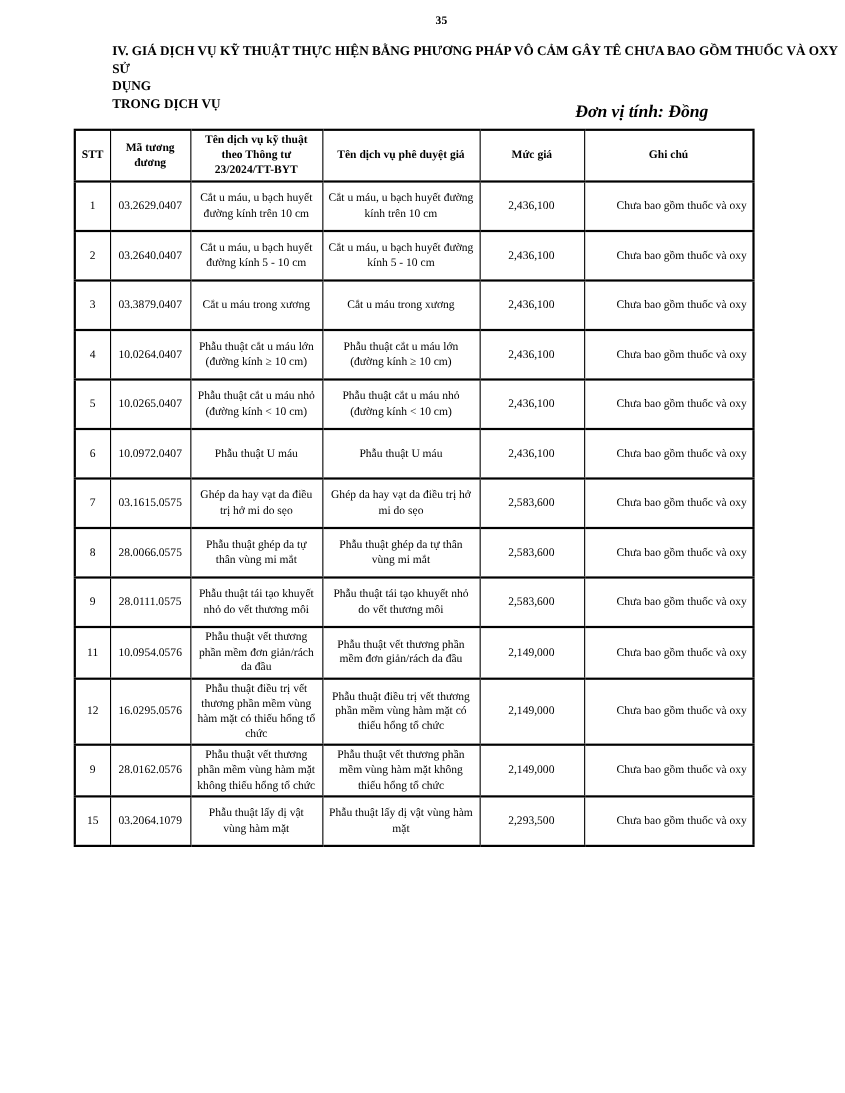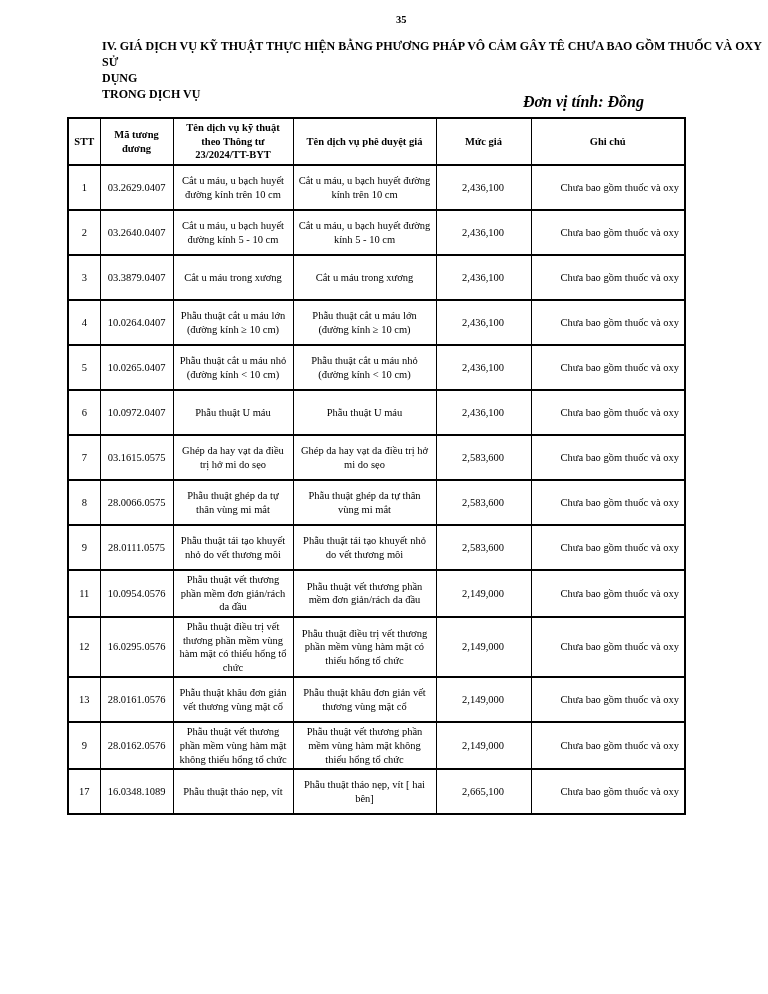--- a/index.html
+++ b/index.html
@@ -195,42 +195,34 @@
 
   <tr>
     <td class="c-stt">12</td>
     <td class="c-code">16.0295.0576</td>
     <td class="c-name">Phẫu thuật điều trị vết thương phần mềm vùng hàm mặt có thiếu hổng tổ chức</td>
     <td class="c-name">Phẫu thuật điều trị vết thương phần mềm vùng hàm mặt có thiếu hổng tổ chức</td>
     <td class="c-price">2,149,000</td>
     <td class="c-note">Chưa bao gồm thuốc và oxy</td>
   </tr>
 
-  <tr>
-    <td class="c-stt">13</td>
-    <td class="c-code">28.0161.0576</td>
-    <td class="c-name">Phẫu thuật khâu đơn giản vết thương vùng mặt cổ</td>
-    <td class="c-name">Phẫu thuật khâu đơn giản vết thương vùng mặt cổ</td>
-    <td class="c-price">2,149,000</td>
-    <td class="c-note">Chưa bao gồm thuốc và oxy</td>
-  </tr>
 
   <tr>
     <td class="c-stt">9</td>
     <td class="c-code">28.0162.0576</td>
     <td class="c-name">Phẫu thuật vết thương phần mềm vùng hàm mặt không thiếu hổng tổ chức</td>
     <td class="c-name">Phẫu thuật vết thương phần mềm vùng hàm mặt không thiếu hổng tổ chức</td>
     <td class="c-price">2,149,000</td>
     <td class="c-note">Chưa bao gồm thuốc và oxy</td>
   </tr>
 
-
-
-  <tr>
-    <td class="c-stt">17</td>
-    <td class="c-code">16.0348.1089</td>
-    <td class="c-name">Phẫu thuật tháo nẹp, vít</td>
-    <td class="c-name">Phẫu thuật tháo nẹp, vít [ hai bên]</td>
-    <td class="c-price">2,665,100</td>
-    <td class="c-note">Chưa bao gồm thuốc và oxy</td>
-  </tr>
+  <tr>
+    <td class="c-stt">15</td>
+    <td class="c-code">03.2064.1079</td>
+    <td class="c-name">Phẫu thuật lấy dị vật vùng hàm mặt</td>
+    <td class="c-name">Phẫu thuật lấy dị vật vùng hàm mặt</td>
+    <td class="c-price">2,293,500</td>
+    <td class="c-note">Chưa bao gồm thuốc và oxy</td>
+  </tr>
+
+
 </tbody>
 </table>
 
 </body></html>

